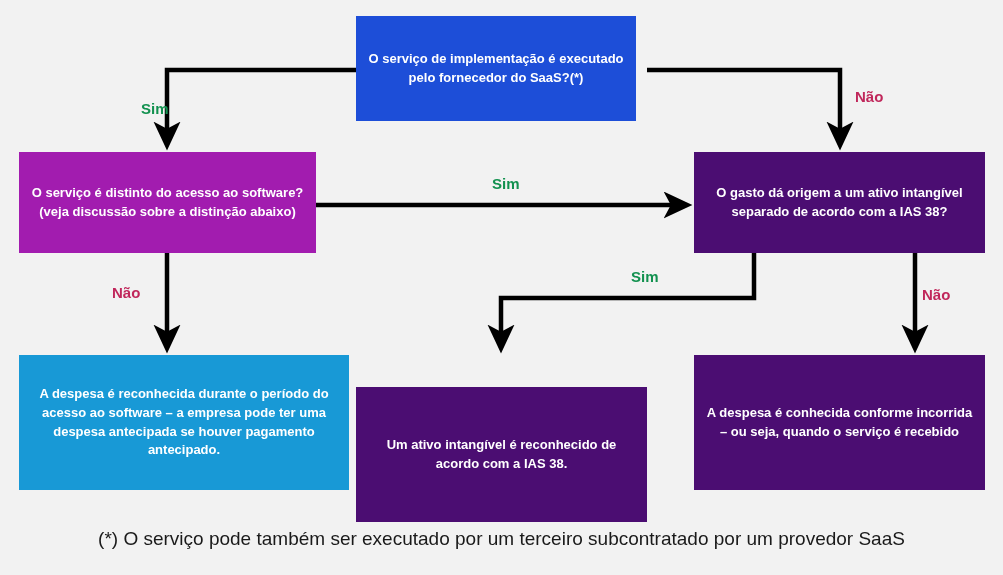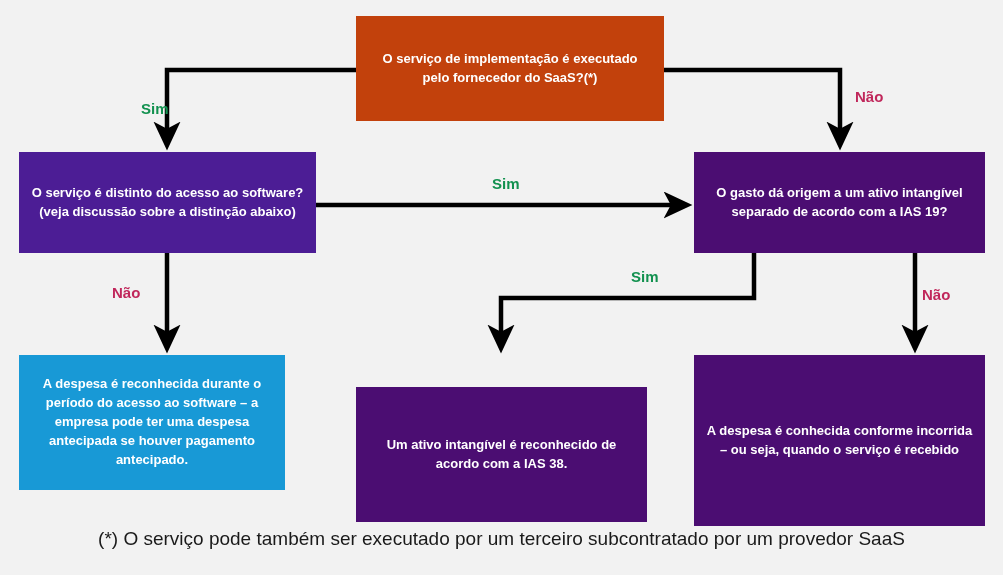--- a/index.html
+++ b/index.html
@@ -80,27 +80,27 @@
         <path d="M 356 70 L 167 70 L 167 136" stroke="#000000"></path>
         <path d="M 647 70 L 840 70 L 840 136" stroke="#000000"></path>
         <path d="M 316 205 L 678 205" stroke="#000000"></path>
         <path d="M 167 253 L 167 339" stroke="#000000"></path>
         <path d="M 754 253 L 754 298 L 501 298 L 501 339" stroke="#000000"></path>
         <path d="M 915 253 L 915 339" stroke="#000000"></path>
       </g>
   </svg>
 
   <div id="node-layer">
-      <div class="node node-navy" style="left: 356px; top: 16px; width: 308px; height: 105px; background: #c2410c;">O serviço de implementação é executado pelo fornecedor do SaaS?(*)</div>
-      <div class="node node-cyan" style="left: 19px; top: 152px; width: 297px; height: 101px; background: #4c1d95;">O serviço é distinto do acesso ao software?
+      <div class="node node-navy" style="left: 356px; top: 16px; width: 280px; height: 105px; background: #1d4ed8;">O serviço de implementação é executado pelo fornecedor do SaaS?(*)</div>
+      <div class="node node-cyan" style="left: 19px; top: 152px; width: 297px; height: 101px; background: #a21caf;">O serviço é distinto do acesso ao software?
 (veja discussão sobre a distinção abaixo)</div>
-      <div class="node node-purple" style="left: 694px; top: 152px; width: 291px; height: 101px; background: rgb(75, 13, 114);">O  gasto dá origem a um ativo intangível separado de acordo com a IAS 19?</div>
-      <div class="node node-cyan" style="left: 19px; top: 355px; width: 266px; height: 135px; background: rgb(24, 153, 214);">A despesa é reconhecida durante o período do acesso ao software – a empresa pode ter uma despesa antecipada se houver pagamento antecipado.</div>
+      <div class="node node-purple" style="left: 694px; top: 152px; width: 291px; height: 101px; background: rgb(75, 13, 114);">O  gasto dá origem a um ativo intangível separado de acordo com a IAS 38?</div>
+      <div class="node node-cyan" style="left: 19px; top: 355px; width: 330px; height: 135px; background: rgb(24, 153, 214);">A despesa é reconhecida durante o período do acesso ao software – a empresa pode ter uma despesa antecipada se houver pagamento antecipado.</div>
       <div class="node node-purple" style="left: 356px; top: 355px; width: 291px; height: 135px; background: rgb(75, 13, 114); margin-top: 32px;">Um ativo intangível é reconhecido de acordo com a IAS 38.</div>
-      <div class="node node-purple" style="left: 694px; top: 355px; width: 291px; height: 171px; background: rgb(75, 13, 114);">A despesa é conhecida conforme incorrida – ou seja, quando o serviço é recebido</div>
+      <div class="node node-purple" style="left: 694px; top: 355px; width: 291px; height: 135px; background: rgb(75, 13, 114);">A despesa é conhecida conforme incorrida – ou seja, quando o serviço é recebido</div>
     </div>
   <div id="label-layer">
       <div class="edge-label label-sim" style="left: 113px; top: 100px; color: rgb(18, 145, 79);">Sim</div>
       <div class="edge-label label-nao" style="left: 855px; top: 88px; color: rgb(192, 39, 91);">Não</div>
       <div class="edge-label label-sim" style="left: 464px; top: 175px; color: rgb(18, 145, 79);">Sim</div>
       <div class="edge-label label-nao" style="left: 112px; top: 284px; color: rgb(192, 39, 91);">Não</div>
       <div class="edge-label label-sim" style="left: 603px; top: 268px; color: rgb(18, 145, 79);">Sim</div>
       <div class="edge-label label-nao" style="left: 922px; top: 286px; color: rgb(192, 39, 91);">Não</div>
     </div>
 

